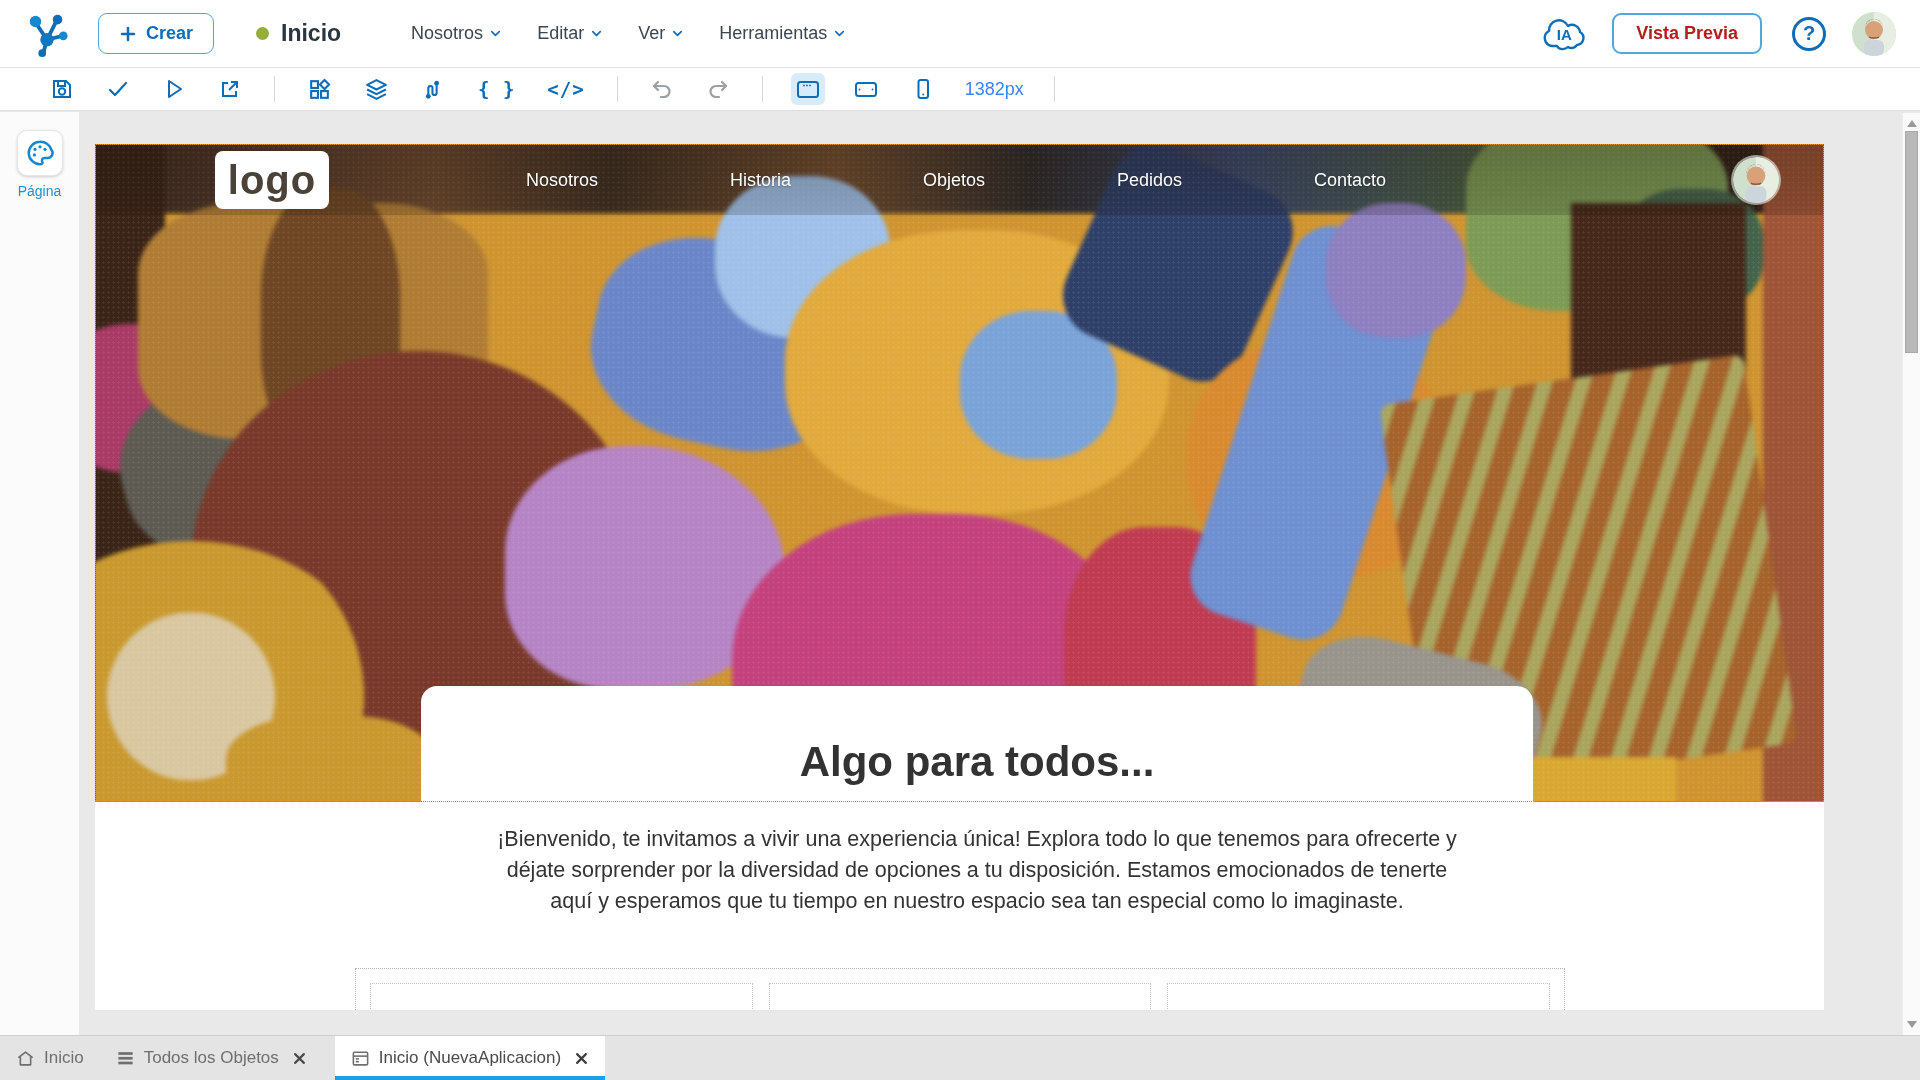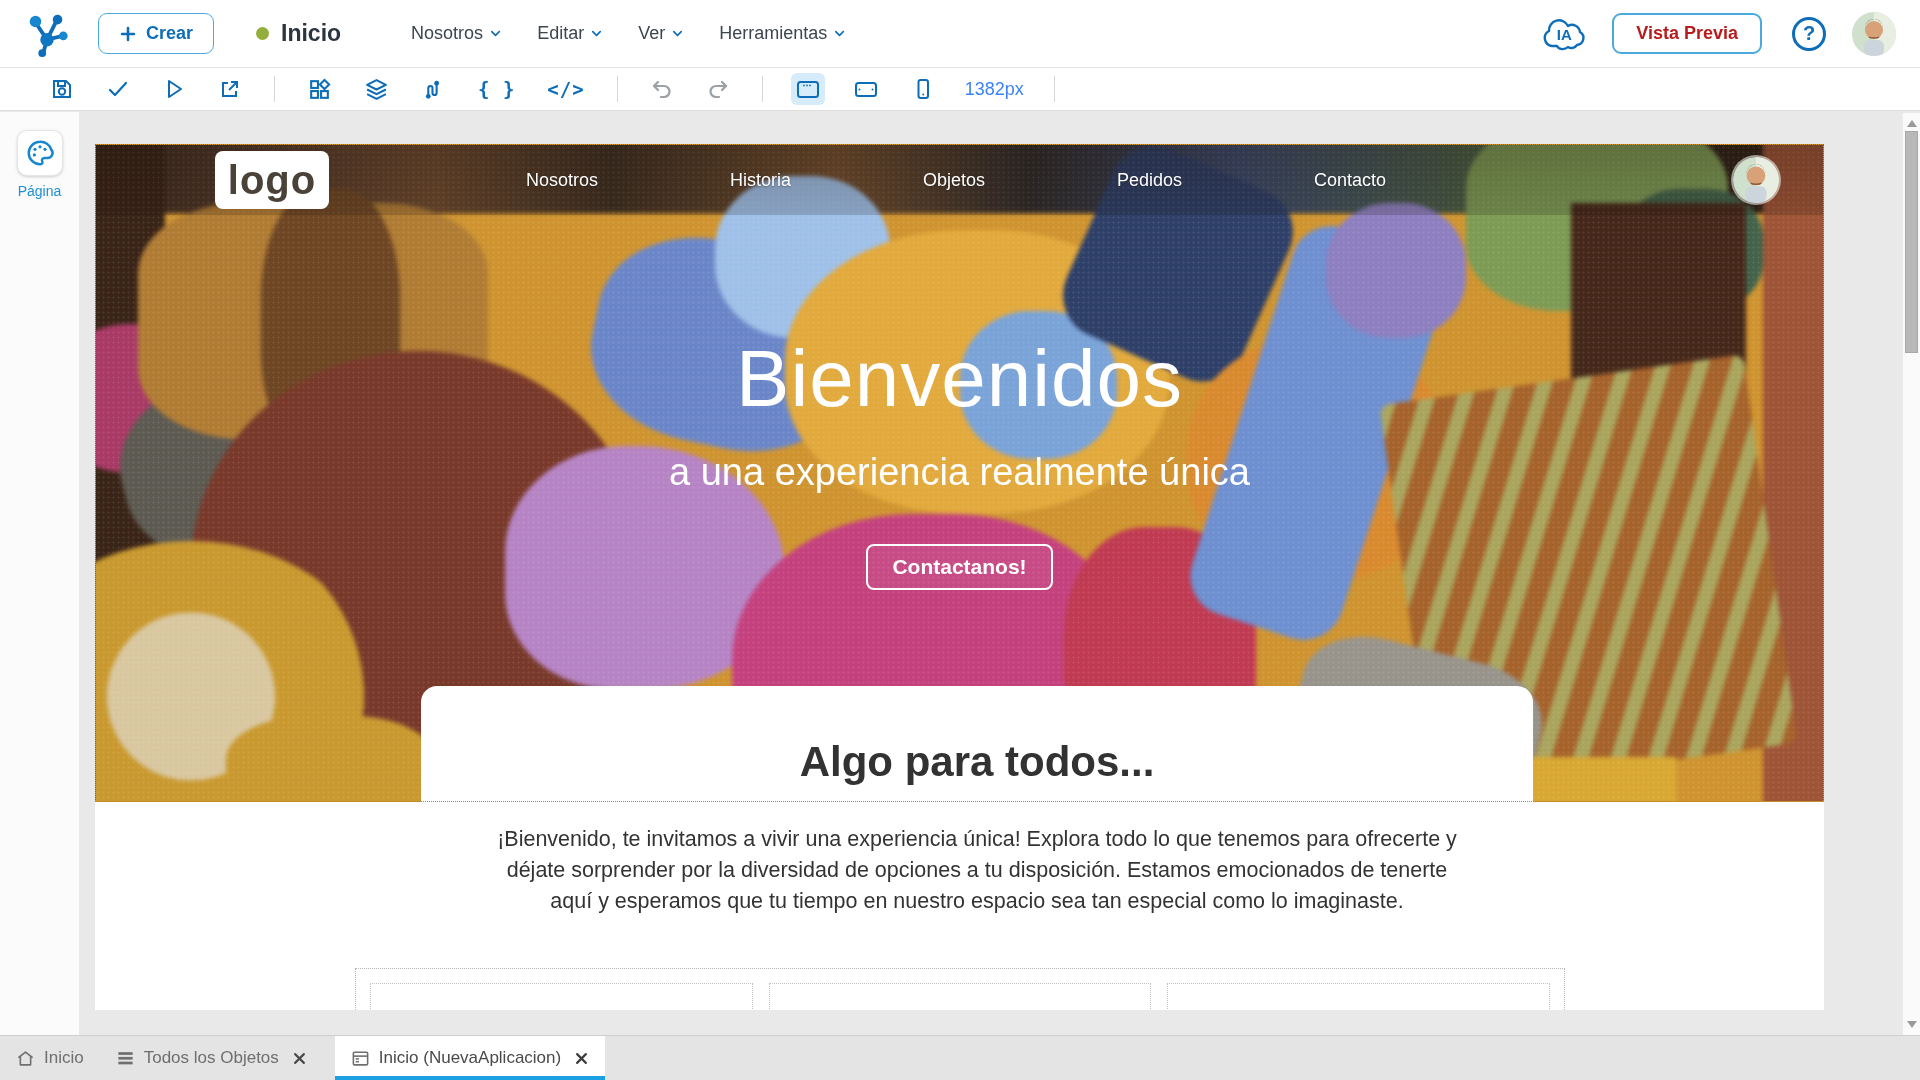--- a/index.html
+++ b/index.html
@@ -354,25 +354,20 @@
             <rect width="44" height="44" fill="#cfe0cc"></rect>
             <rect x="22" width="22" height="44" fill="#e8efe2"></rect>
             <rect x="12" y="28" width="20" height="16" rx="6" fill="#cdd5dc"></rect>
             <circle cx="22" cy="18" r="9" fill="#d8a177"></circle>
             <path d="M13 16a9 9 0 0 1 18 0c0-3-2-9-9-9s-9 6-9 9z" fill="#6b4a33"></path>
             <path d="M17 25c1.6 1.4 8.4 1.4 10 0" stroke="#8a5a3b" stroke-width="1.4" fill="none"></path>
           </svg>
         </div>
       </div>
 
-      <div class="hero-copy">
-        <div class="hero-title">Bienvenidos</div>
-        <div class="hero-sub">a una experiencia realmente única</div>
-        <button class="cta">Contactanos!</button>
-      </div>
     </div>
 
     <div class="card">
       <div class="card-title">Algo para todos...</div>
       <p class="card-body">¡Bienvenido, te invitamos a vivir una experiencia única! Explora todo lo que tenemos para ofrecerte y déjate sorprender por la diversidad de opciones a tu disposición. Estamos emocionados de tenerte aquí y esperamos que tu tiempo en nuestro espacio sea tan especial como lo imaginaste.</p>
     </div>
 
     <div class="hero-cut"></div>
 
     <div class="ph-row">

